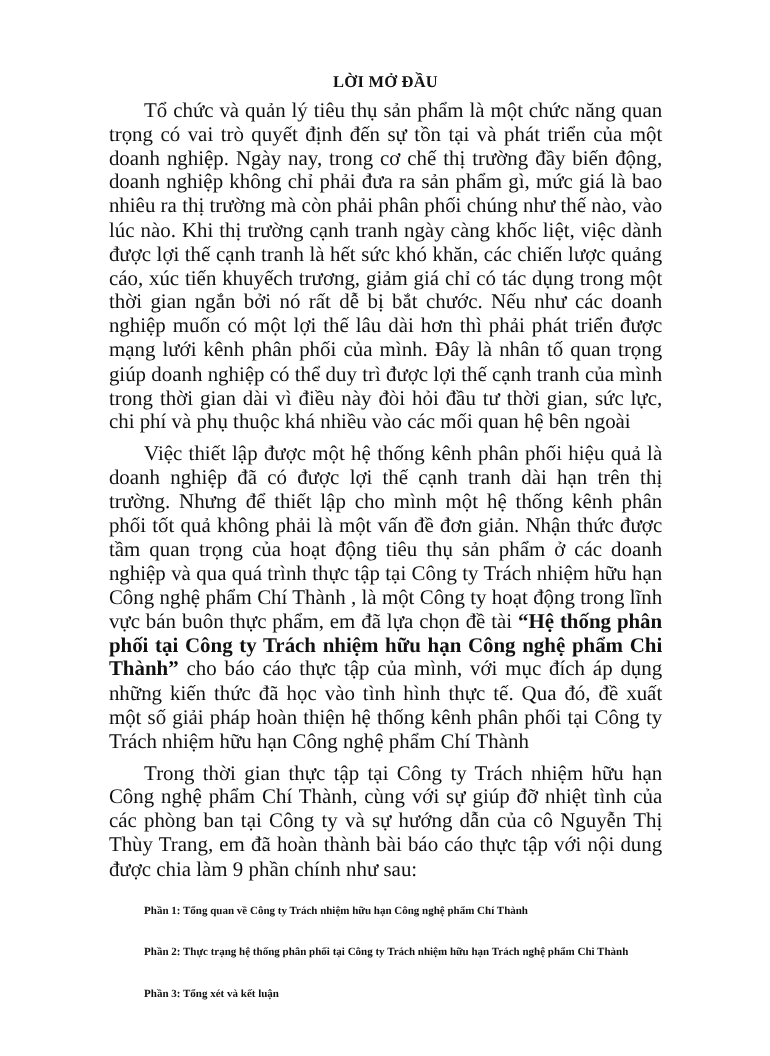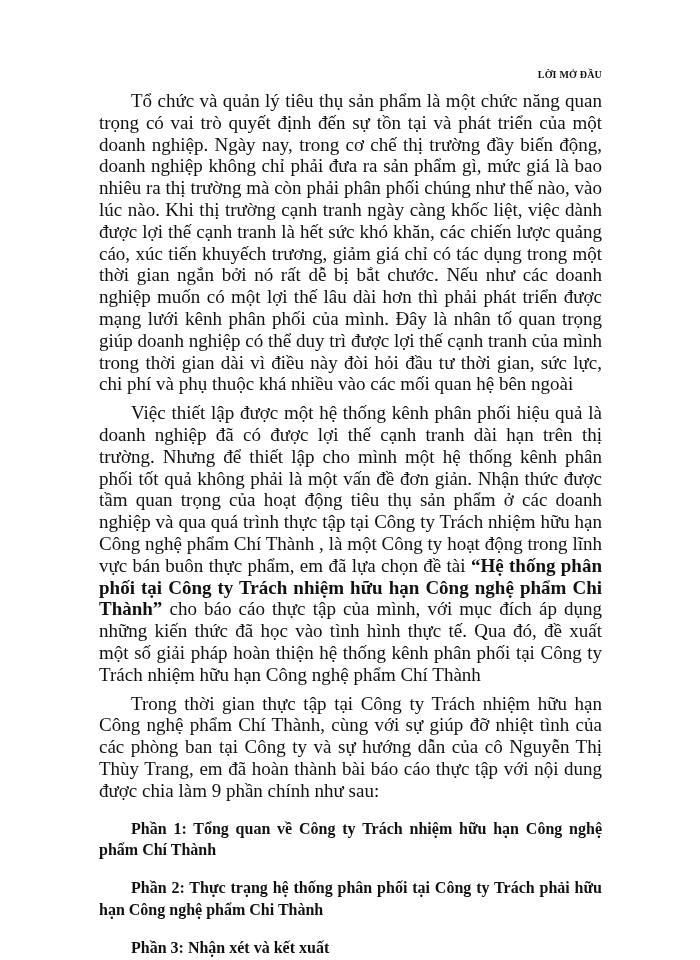--- a/index.html
+++ b/index.html
@@ -15,54 +15,54 @@
       font-family: "Liberation Serif", "DejaVu Serif", serif;
       color: #111111;
     }
     .page {
       position: absolute;
       left: 99px;
       top: 64px;
       width: 503px;
     }
     .title {
-      text-align: right;
+      text-align: center;
       font-weight: bold;
-      font-size: 10px;
+      font-size: 15px;
       line-height: 22px;
       margin: 0 0 4px 0;
       letter-spacing: 0.2px;
     }
     .para {
       font-size: 19px;
       line-height: 21.8px;
       text-align: justify;
       text-indent: 32px;
       margin: 0 0 7px 0;
     }
     .para b {
       font-weight: bold;
     }
     .part {
-      font-size: 16px;
+      font-size: 10px;
       line-height: 21.8px;
       font-weight: bold;
       text-align: justify;
       text-indent: 32px;
       margin: 16px 0 8px 0;
     }
   </style>
 </head>
 <body>
 
 <div class="page">
   <h1 class="title">LỜI MỞ ĐẦU</h1>
 
   <p class="para">Tổ chức và quản lý tiêu thụ sản phẩm là một chức năng quan trọng có vai trò quyết định đến sự tồn tại và phát triển của một doanh nghiệp. Ngày nay, trong cơ chế thị trường đầy biến động, doanh nghiệp không chỉ phải đưa ra sản phẩm gì, mức giá là bao nhiêu ra thị trường mà còn phải phân phối chúng như thế nào, vào lúc nào. Khi thị trường cạnh tranh ngày càng khốc liệt, việc dành được lợi thế cạnh tranh là hết sức khó khăn, các chiến lược quảng cáo, xúc tiến khuyếch trương, giảm giá chỉ có tác dụng trong một thời gian ngắn bởi nó rất dễ bị bắt chước. Nếu như các doanh nghiệp muốn có một lợi thế lâu dài hơn thì phải phát triển được mạng lưới kênh phân phối của mình. Đây là nhân tố quan trọng giúp doanh nghiệp có thể duy trì được lợi thế cạnh tranh của mình trong thời gian dài vì điều này đòi hỏi đầu tư thời gian, sức lực, chi phí và phụ thuộc khá nhiều vào các mối quan hệ bên ngoài</p>
 
   <p class="para"><span>Việc thiết lập được một hệ thống kênh phân phối hiệu quả là doanh nghiệp đã có được lợi thế cạnh tranh dài hạn trên thị trường. Nhưng để thiết lập cho mình một hệ thống kênh phân phối tốt quả không phải là một vấn đề đơn giản. Nhận thức được tầm quan trọng của hoạt động tiêu thụ sản phẩm ở các doanh nghiệp và qua quá trình thực tập tại Công ty Trách nhiệm hữu hạn Công nghệ phẩm Chí Thành , là một Công ty hoạt động trong lĩnh vực bán buôn thực phẩm, em đã lựa chọn đề tài </span><b>“Hệ thống phân phối tại Công ty Trách nhiệm hữu hạn Công nghệ phẩm Chi Thành”</b><span> cho báo cáo thực tập của mình, với mục đích áp dụng những kiến thức đã học vào tình hình thực tế. Qua đó, đề xuất một số giải pháp hoàn thiện hệ thống kênh phân phối tại Công ty Trách nhiệm hữu hạn Công nghệ phẩm Chí Thành</span></p>
 
   <p class="para">Trong thời gian thực tập tại Công ty Trách nhiệm hữu hạn Công nghệ phẩm Chí Thành, cùng với sự giúp đỡ nhiệt tình của các phòng ban tại Công ty và sự hướng dẫn của cô Nguyễn Thị Thùy Trang, em đã hoàn thành bài báo cáo thực tập với nội dung được chia làm 9 phần chính như sau:</p>
 
   <p class="part">Phần 1: Tổng quan về Công ty Trách nhiệm hữu hạn Công nghệ phẩm Chí Thành</p>
-  <p class="part">Phần 2: Thực trạng hệ thống phân phối tại Công ty Trách phải hữu hạn Công nghệ phẩm Chi Thành</p>
-  <p class="part">Phần 3: Nhận xét và kết xuất</p>
+  <p class="part">Phần 2: Thực trạng hệ thống phân phối tại Công ty Trách nhiệm hữu hạn Trách nghệ phẩm Chi Thành</p>
+  <p class="part">Phần 3: Tổng xét và kết luận</p>
 </div>
 
 </body></html>

